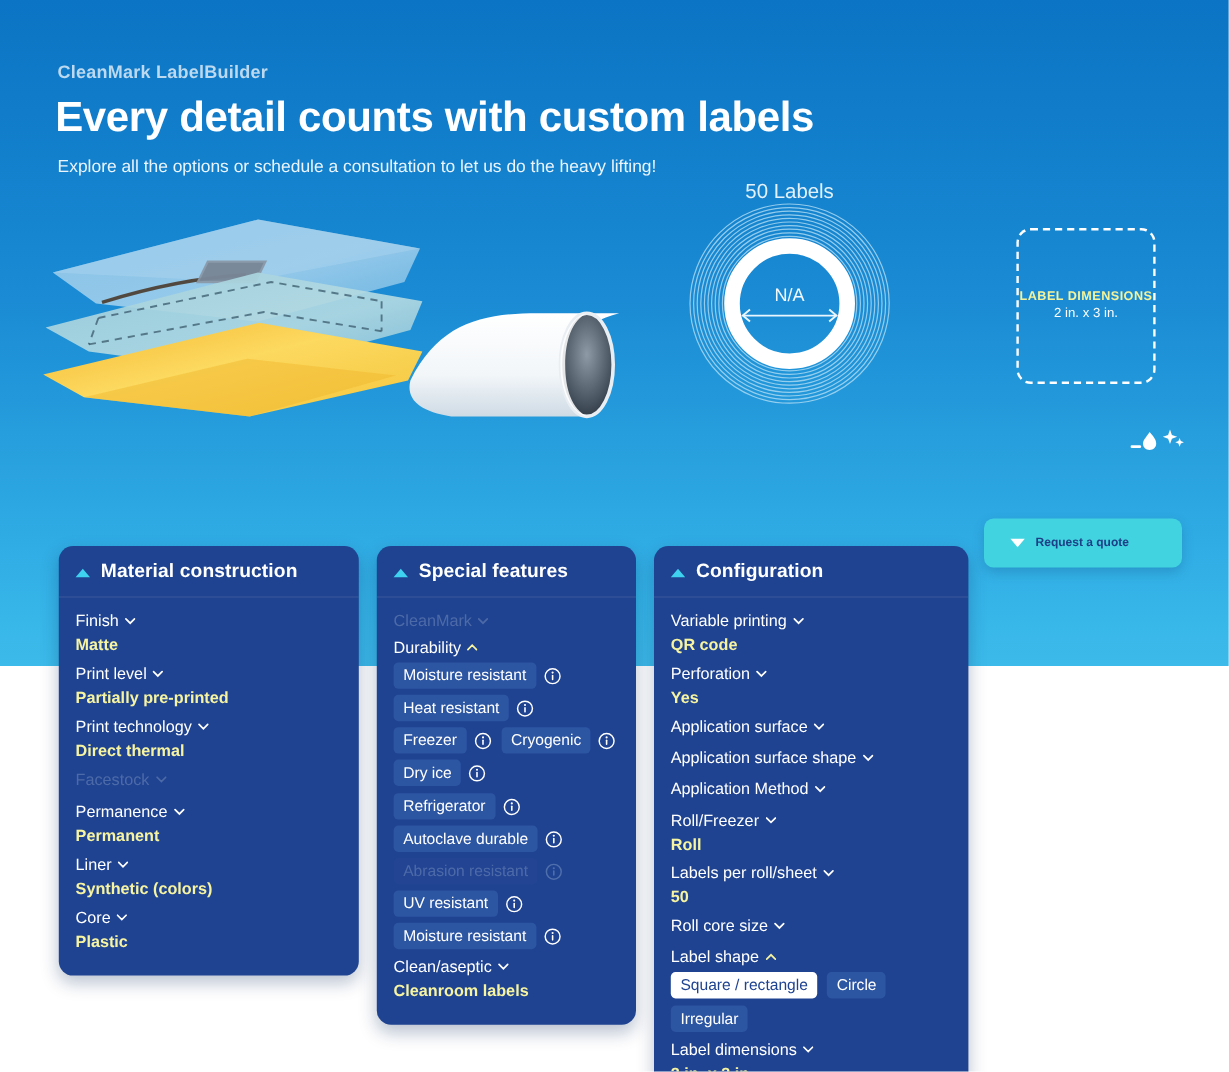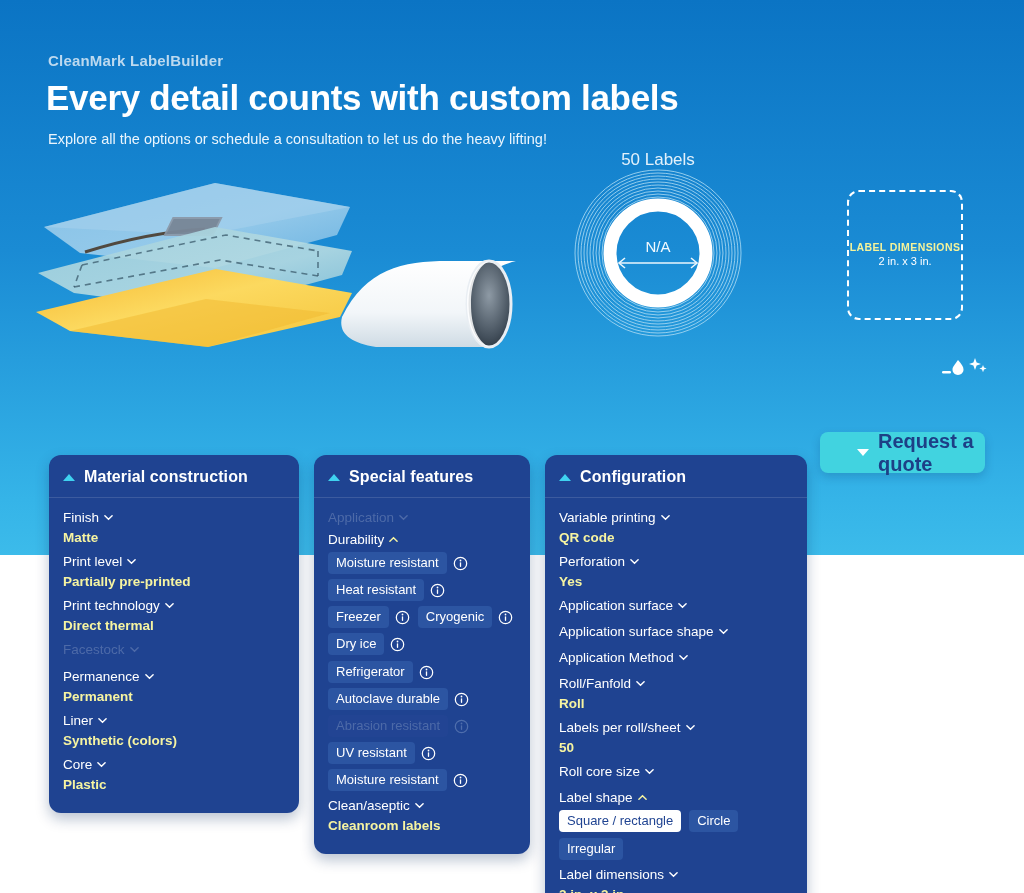--- a/index.html
+++ b/index.html
@@ -103,22 +103,22 @@
   }
   .chip.dim { color:#4d6aa8; background:#224493; }
   .chip.selected { background:#ffffff; color:#1f4391; }
   .info-icon { width:15px; height:15px; flex:0 0 15px; }
   .info-icon.dim { opacity:.38; }
 
   
   .quote-btn {
     position:absolute; left:820px; top:432px; width:165px; height:41px;
     background:#41d3e0; border-radius:8px;
-    display:flex; align-items:center; gap:9px; padding-left:37px;
-    color:#1d3f86; font-size:20px; font-weight:bold;
+    display:flex; align-items:center; gap:9px; padding-left:22px;
+    color:#1d3f86; font-size:10px; font-weight:bold;
     box-shadow:0 4px 10px rgba(10,60,110,.22);
     cursor:pointer;
   }
   .quote-btn .caret-down { width:0;height:0;border-left:6px solid transparent;border-right:6px solid transparent;border-top:7px solid #ffffff; }
 </style>
 </head>
 <body>
 
 <div id="root">
 
@@ -317,21 +317,21 @@
 
   <div class="card" style="left:314px; top:433px; width:216px;">
     <div class="card-head">
       <span class="caret-up"></span>
       <span class="card-title">Special features</span>
     </div>
     <div class="card-body">
 
       <div class="field">
         <div class="field-label dim">
-          <span>Application</span>
+          <span>CleanMark</span>
           <span class="chev">
               <svg width="9" height="9" viewBox="0 0 10 10">
                 <path d="M1,3 L5,7 L9,3" fill="none" stroke="#4d6aa8" stroke-width="1.6" stroke-linecap="round"></path>
               </svg>
             </span>
         </div>
       </div>
 
       <div class="field">
         <div class="field-label">
@@ -525,21 +525,21 @@
               <svg width="9" height="9" viewBox="0 0 10 10">
                 <path d="M1,3 L5,7 L9,3" fill="none" stroke="#ffffff" stroke-width="1.6" stroke-linecap="round"></path>
               </svg>
             </span>
         </div>
         <div style="height:4px"></div>
       </div>
 
       <div class="field">
         <div class="field-label">
-          <span>Roll/Fanfold</span>
+          <span>Roll/Freezer</span>
           <span class="chev">
               <svg width="9" height="9" viewBox="0 0 10 10">
                 <path d="M1,3 L5,7 L9,3" fill="none" stroke="#ffffff" stroke-width="1.6" stroke-linecap="round"></path>
               </svg>
             </span>
         </div>
         <div class="field-value">Roll</div>
       </div>
 
       <div class="field">

